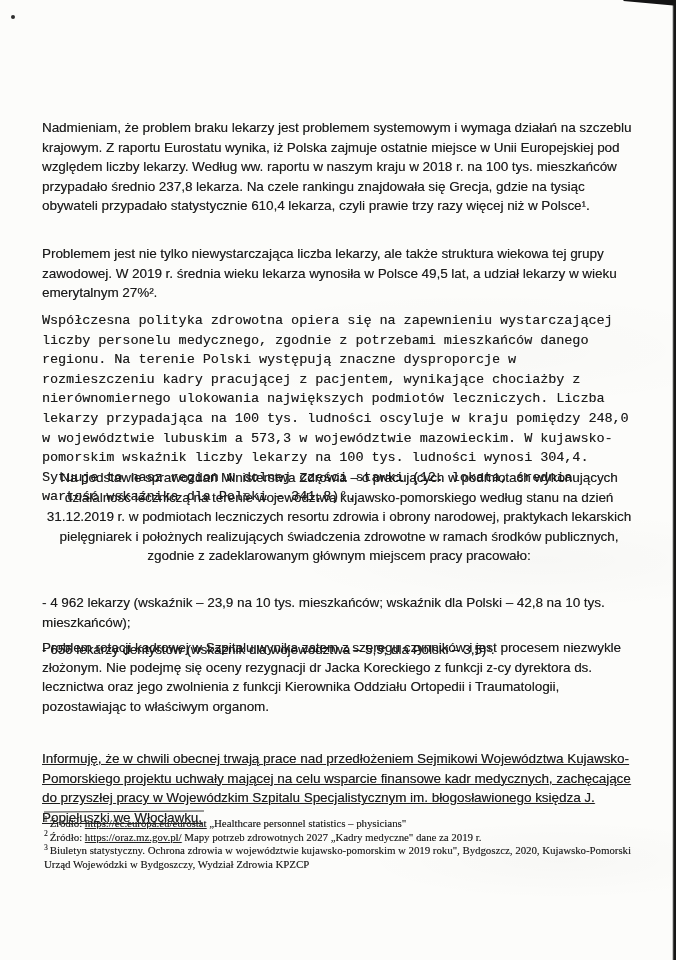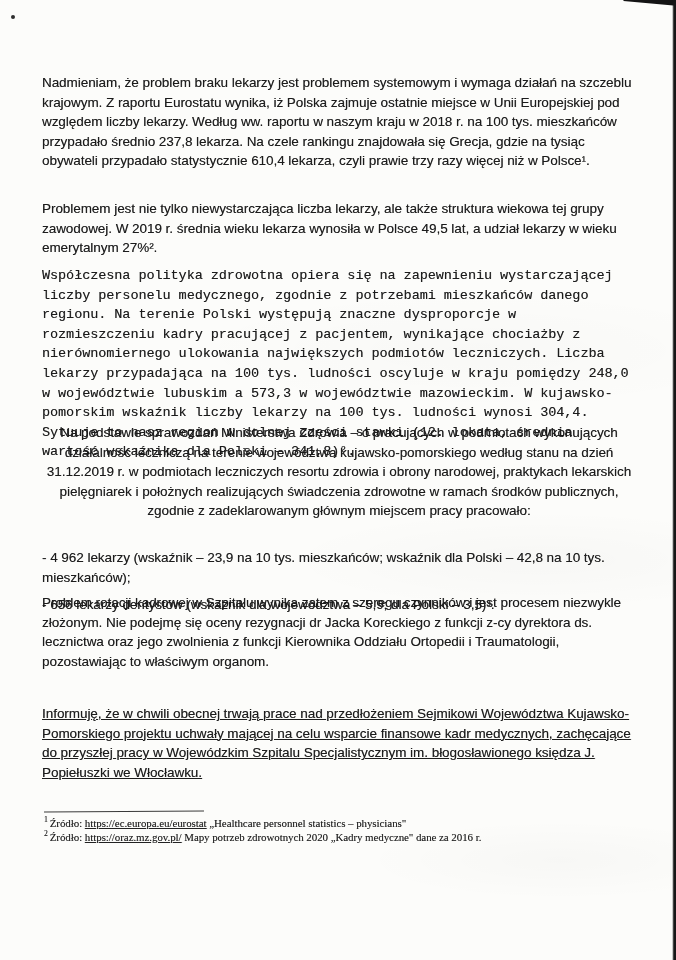--- a/index.html
+++ b/index.html
@@ -41,21 +41,21 @@
   .doc-text {
     position: absolute;
     left: 42px; top: 0;
     width: 594px;
     color: #1c1c1c;
     font-size: 13.4px;
     line-height: 19.6px;
     text-shadow: 0.25px 0 0 rgba(28,28,28,0.55);
     filter: blur(0.18px);
   }
-  .para { position: absolute; left: 0; width: 594px; }
+  .para { position: absolute; left: 0; width: 594px; margin-top: 45px; }
   .p0 { top: 73px; }
   .p1 { top: 199px; }
   .p2 { top: 266px; font-family: Liberation Mono, monospace; }
   .p3 { top: 423px; text-align: center; }
   .p4 { top: 548px; }
   .p5 { top: 595px; }
   .p6 { top: 593px; }
   .p7 { top: 704px; text-decoration: underline; }
   
   .footnotes {
@@ -105,17 +105,18 @@
     <p class="para p5">- 656 lekarzy dentystów (wskaźnik dla województwa – 5,9; dla Polski – 3,5)³.</p>
     <p class="para p6">Problem rotacji kadrowej w Szpitalu wynika zatem z szeregu czynników i jest procesem niezwykle złożonym. Nie podejmę się oceny rezygnacji dr Jacka Koreckiego z funkcji z-cy dyrektora ds. lecznictwa oraz jego zwolnienia z funkcji Kierownika Oddziału Ortopedii i Traumatologii, pozostawiając to właściwym organom.</p>
     <p class="para p7">Informuję, że w chwili obecnej trwają prace nad przedłożeniem Sejmikowi Województwa Kujawsko-Pomorskiego projektu uchwały mającej na celu wsparcie finansowe kadr medycznych, zachęcające do przyszłej pracy w Wojewódzkim Szpitalu Specjalistycznym im. błogosławionego księdza J. Popiełuszki we Włocławku.</p>
   </div>
 
   <div class="footnotes">
     <div class="footnote-rule"></div>
 
     <span class="footnote"><span class="fn-sup">1</span><span>Źródło: </span><span class="fn-link">https://ec.europa.eu/eurostat</span><span> „Healthcare personnel statistics – physicians"</span></span>
 
-    <span class="footnote"><span class="fn-sup">2</span><span>Źródło: </span><span class="fn-link">https://oraz.mz.gov.pl/</span><span> Mapy potrzeb zdrowotnych 2020  „Kadry medyczne"  dane za 2016 r.</span></span>
+    <span class="footnote"><span class="fn-sup">2</span><span>Źródło: </span><span class="fn-link">https://oraz.mz.gov.pl/</span><span> Mapy potrzeb zdrowotnych 2027  „Kadry medyczne"  dane za 2019 r.</span></span>
 
+    <span class="footnote"><span class="fn-sup">3</span><span></span><span class="fn-link"></span><span>Biuletyn statystyczny. Ochrona zdrowia w województwie kujawsko-pomorskim w 2019 roku", Bydgoszcz, 2020, Kujawsko-Pomorski Urząd Wojewódzki w Bydgoszczy, Wydział Zdrowia KPZCP</span></span>
   </div>
 
 </div>
 
 </body></html>

